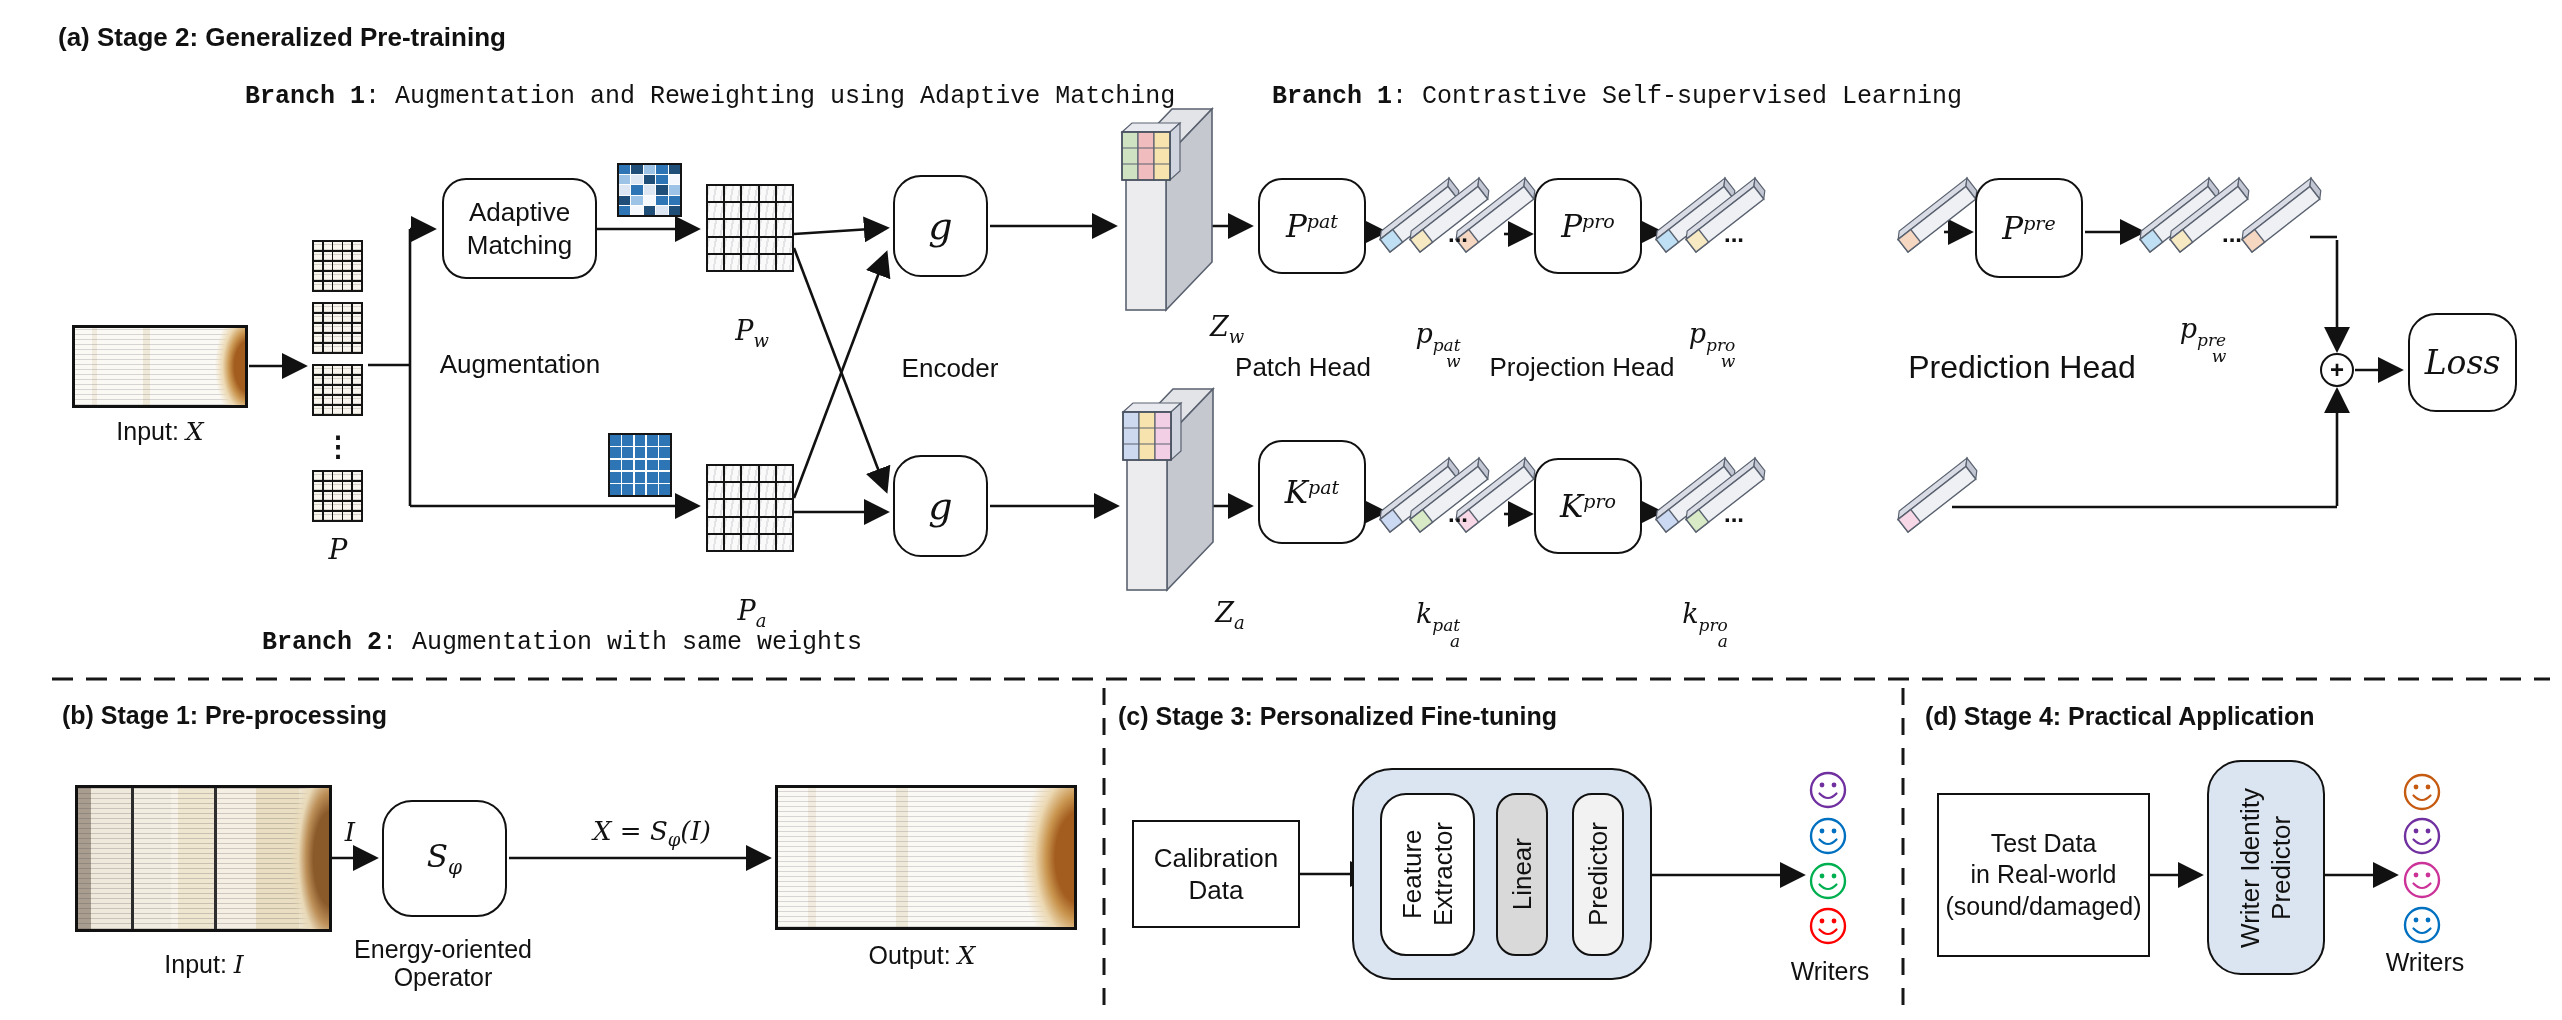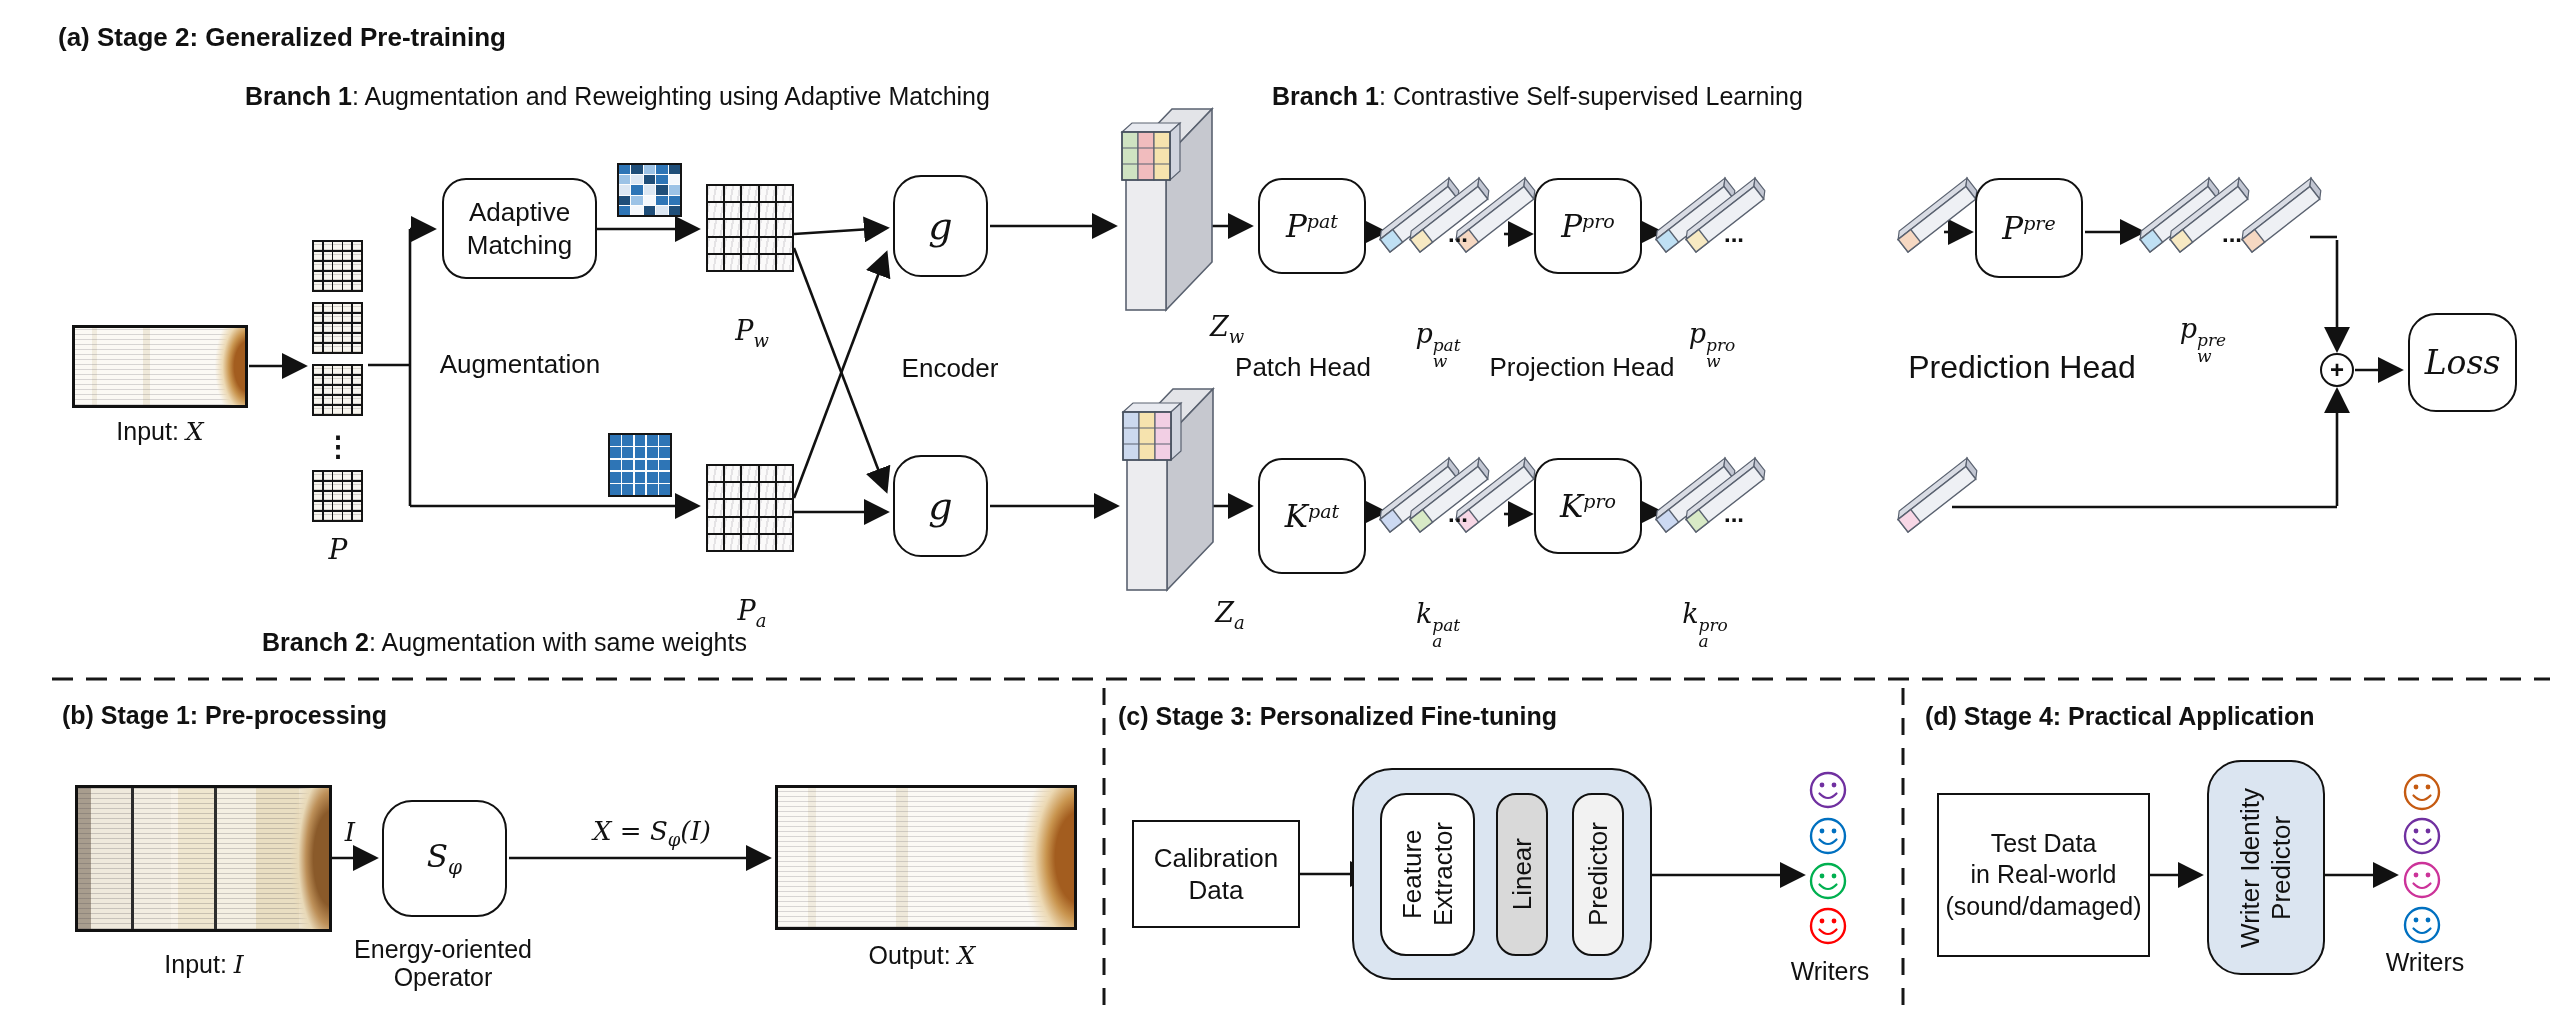--- a/index.html
+++ b/index.html
@@ -1,22 +1,22 @@
 <!DOCTYPE html>
 <html><head>
 <meta charset="utf-8">
 <style>
   html,body{margin:0;padding:0;background:#fff;}
   .canvas{position:relative;width:2562px;height:1020px;background:#ffffff;overflow:hidden;
           font-family:"Liberation Sans", sans-serif;color:#111;}
   svg{position:absolute;left:0;top:0;}
-  .abs{position:absolute;box-sizing:border-box;}
+  .abs{position:absolute;box-sizing:border-box;text-align:right;}
   .c{transform:translate(-50%,-50%);white-space:nowrap;}
   .title{font-size:26px;font-weight:bold;white-space:nowrap;}
-  .branch{font-size:25px;white-space:nowrap;}
+  .branch{font-size:25px;white-space:nowrap;font-family:Liberation Mono, monospace;}
   .branch b{font-weight:bold;}
   .lbl{font-size:25px;}
   .math{font-family:"DejaVu Serif", serif;font-style:italic;}
   sub,sup{font-family:"DejaVu Serif", serif;font-style:italic;}
   .rbox{border:2.6px solid #111;border-radius:24px;background:#fff;display:flex;
         align-items:center;justify-content:center;text-align:center;}
   .sqbox{border:2.6px solid #111;background:#fff;display:flex;align-items:center;
          justify-content:center;text-align:center;flex-direction:column;}
   .boxlbl{font-size:26px;line-height:1.25;}
   .headsym{font-family:"DejaVu Serif", serif;font-style:italic;font-size:31px;}
@@ -295,21 +295,21 @@
   <div class="abs c vec" style="left:1227px;top:293px">
     <span>Z</span><sub class="subv">w</sub>
   </div>
   <div class="abs c vec" style="left:1230px;top:579px">
     <span>Z</span><sub class="subv">a</sub>
   </div>
 
   <div class="abs rbox" style="left:1258px;top:178px;width:108px;height:96px">
     <span class="headsym"><span>P</span><sup>pat</sup></span>
   </div>
-  <div class="abs rbox" style="left:1258px;top:458px;width:108px;height:116px">
+  <div class="abs rbox" style="left:1258px;top:440px;width:108px;height:104px">
     <span class="headsym"><span>K</span><sup>pat</sup></span>
   </div>
   <div class="abs rbox" style="left:1534px;top:178px;width:108px;height:96px">
     <span class="headsym"><span>P</span><sup>pro</sup></span>
   </div>
   <div class="abs rbox" style="left:1534px;top:458px;width:108px;height:96px">
     <span class="headsym"><span>K</span><sup>pro</sup></span>
   </div>
   <div class="abs rbox" style="left:1975px;top:178px;width:108px;height:100px">
     <span class="headsym"><span>P</span><sup>pre</sup></span>

